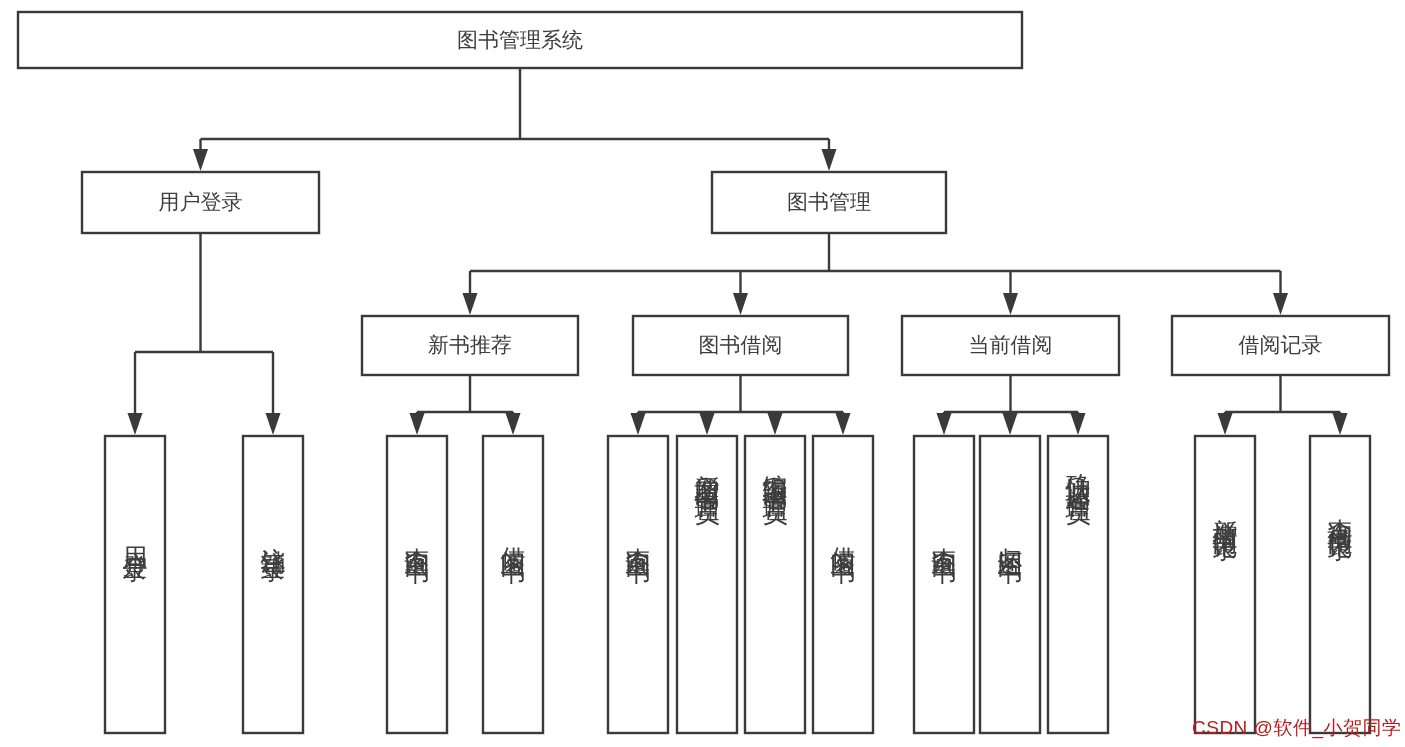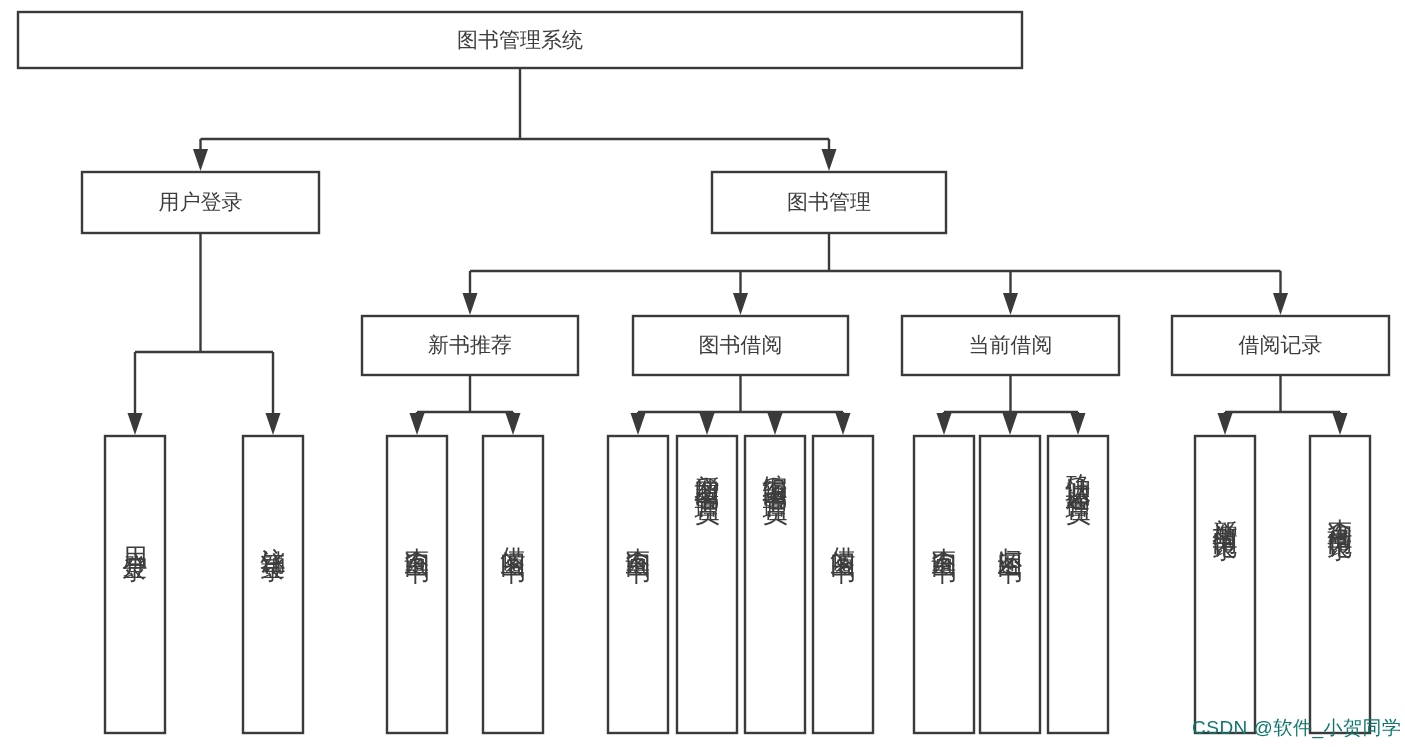--- a/index.html
+++ b/index.html
@@ -65,21 +65,21 @@
     line-height: 1;
     letter-spacing: 4px;
     color: #3d3d3d;
     white-space: nowrap;
     text-align: left;
   }
   .watermark {
     position: absolute;
     font-family: "Liberation Sans", "DejaVu Sans", sans-serif;
     font-size: 19px;
-    color: #0f766e;
+    color: #b91c1c;
     white-space: nowrap;
     letter-spacing: 0.5px;
   }
 </style>
 </head>
 <body>
 
 <div id="diagram-root">
 
   <svg id="tree-svg" viewBox="0 0 1405 747">

